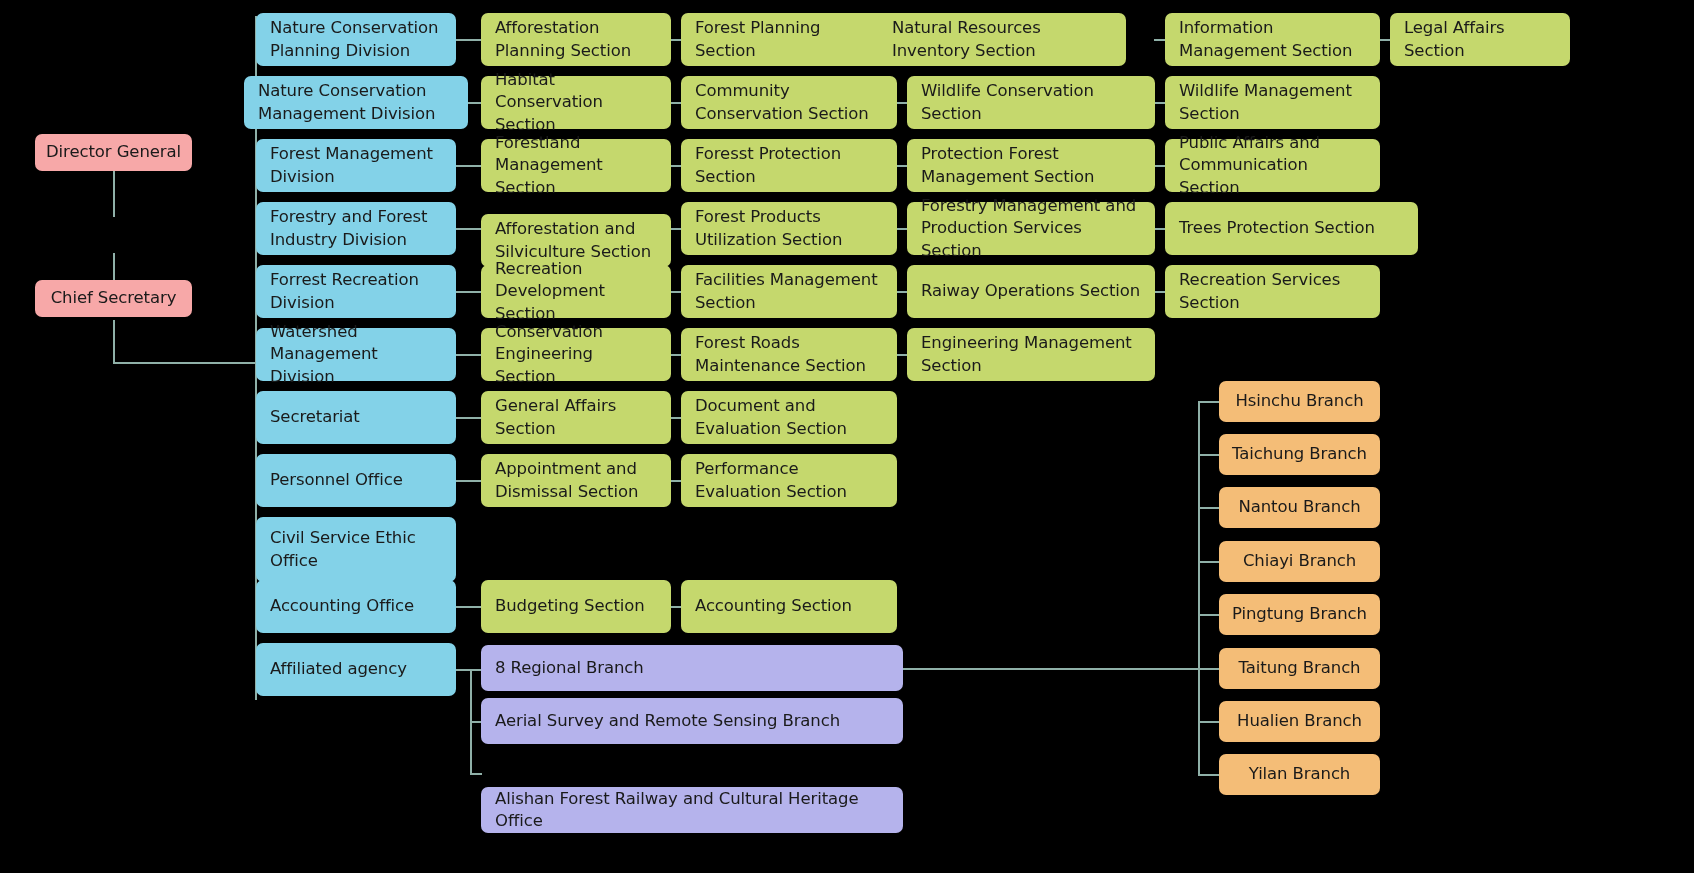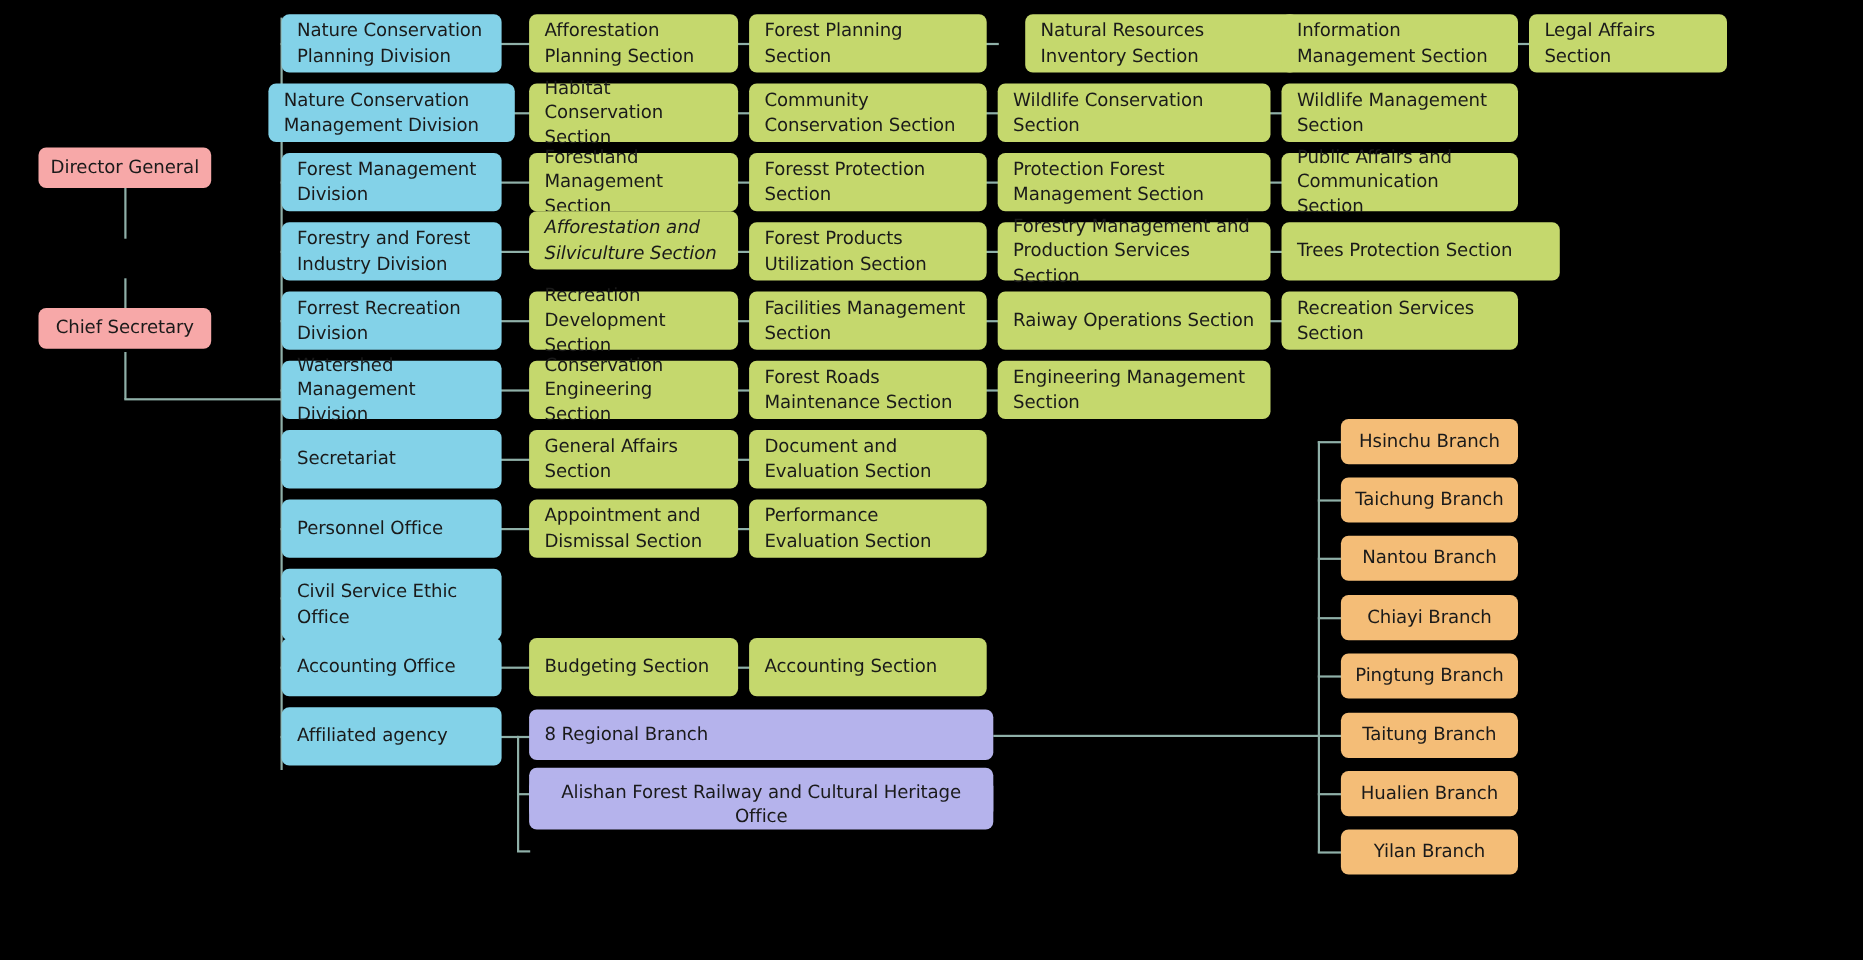--- a/index.html
+++ b/index.html
@@ -158,21 +158,21 @@
   <div class="node blue" style="left:256px; top:643px; width:200px; height:53px;">
     <span>Affiliated agency</span>
   </div>
 
   <div class="node green" style="left:481px; top:13px; width:190px; height:53px;">
     <span>Afforestation Planning Section</span>
   </div>
   <div class="node green" style="left:681px; top:13px; width:216px; height:53px;">
     <span>Forest Planning Section</span>
   </div>
-  <div class="node green" style="left:932px; top:13px; width:248px; height:53px;">
+  <div class="node green" style="left:878px; top:13px; width:248px; height:53px;">
     <span>Natural Resources Inventory Section</span>
   </div>
   <div class="node green" style="left:1165px; top:13px; width:215px; height:53px;">
     <span>Information Management Section</span>
   </div>
   <div class="node green" style="left:1390px; top:13px; width:180px; height:53px;">
     <span>Legal Affairs Section</span>
   </div>
 
   <div class="node green" style="left:481px; top:76px; width:190px; height:53px;">
@@ -194,21 +194,21 @@
   <div class="node green" style="left:681px; top:139px; width:216px; height:53px;">
     <span>Foresst Protection Section</span>
   </div>
   <div class="node green" style="left:907px; top:139px; width:248px; height:53px;">
     <span>Protection Forest Management Section</span>
   </div>
   <div class="node green" style="left:1165px; top:139px; width:215px; height:53px;">
     <span>Public Affairs and Communication Section</span>
   </div>
 
-  <div class="node green" style="left:481px; top:192px; width:190px; height:53px;font-style:italic;">
+  <div class="node green" style="left:481px; top:214px; width:190px; height:53px;">
     <span>Afforestation and Silviculture Section</span>
   </div>
   <div class="node green" style="left:681px; top:202px; width:216px; height:53px;">
     <span>Forest Products Utilization Section</span>
   </div>
   <div class="node green" style="left:907px; top:202px; width:248px; height:53px;">
     <span>Forestry Management and Production Services Section</span>
   </div>
   <div class="node green" style="left:1165px; top:202px; width:253px; height:53px;">
     <span>Trees Protection Section</span>
@@ -257,21 +257,21 @@
   <div class="node green" style="left:681px; top:580px; width:216px; height:53px;">
     <span>Accounting Section</span>
   </div>
 
   <div class="node purple" style="left:481px; top:645px; width:422px; height:46px;">
     <span>8 Regional Branch</span>
   </div>
   <div class="node purple" style="left:481px; top:698px; width:422px; height:46px;">
     <span>Aerial Survey and Remote Sensing Branch</span>
   </div>
-  <div class="node purple" style="left:481px; top:708px; width:422px; height:46px;text-align:center;">
+  <div class="node purple" style="left:481px; top:787px; width:422px; height:46px;">
     <span>Alishan Forest Railway and Cultural Heritage Office</span>
   </div>
 
   <div class="node orange center" style="left:1219px; top:381px; width:161px; height:41px;">
     <span>Hsinchu Branch</span>
   </div>
   <div class="node orange center" style="left:1219px; top:434px; width:161px; height:41px;">
     <span>Taichung Branch</span>
   </div>
   <div class="node orange center" style="left:1219px; top:487px; width:161px; height:41px;">

